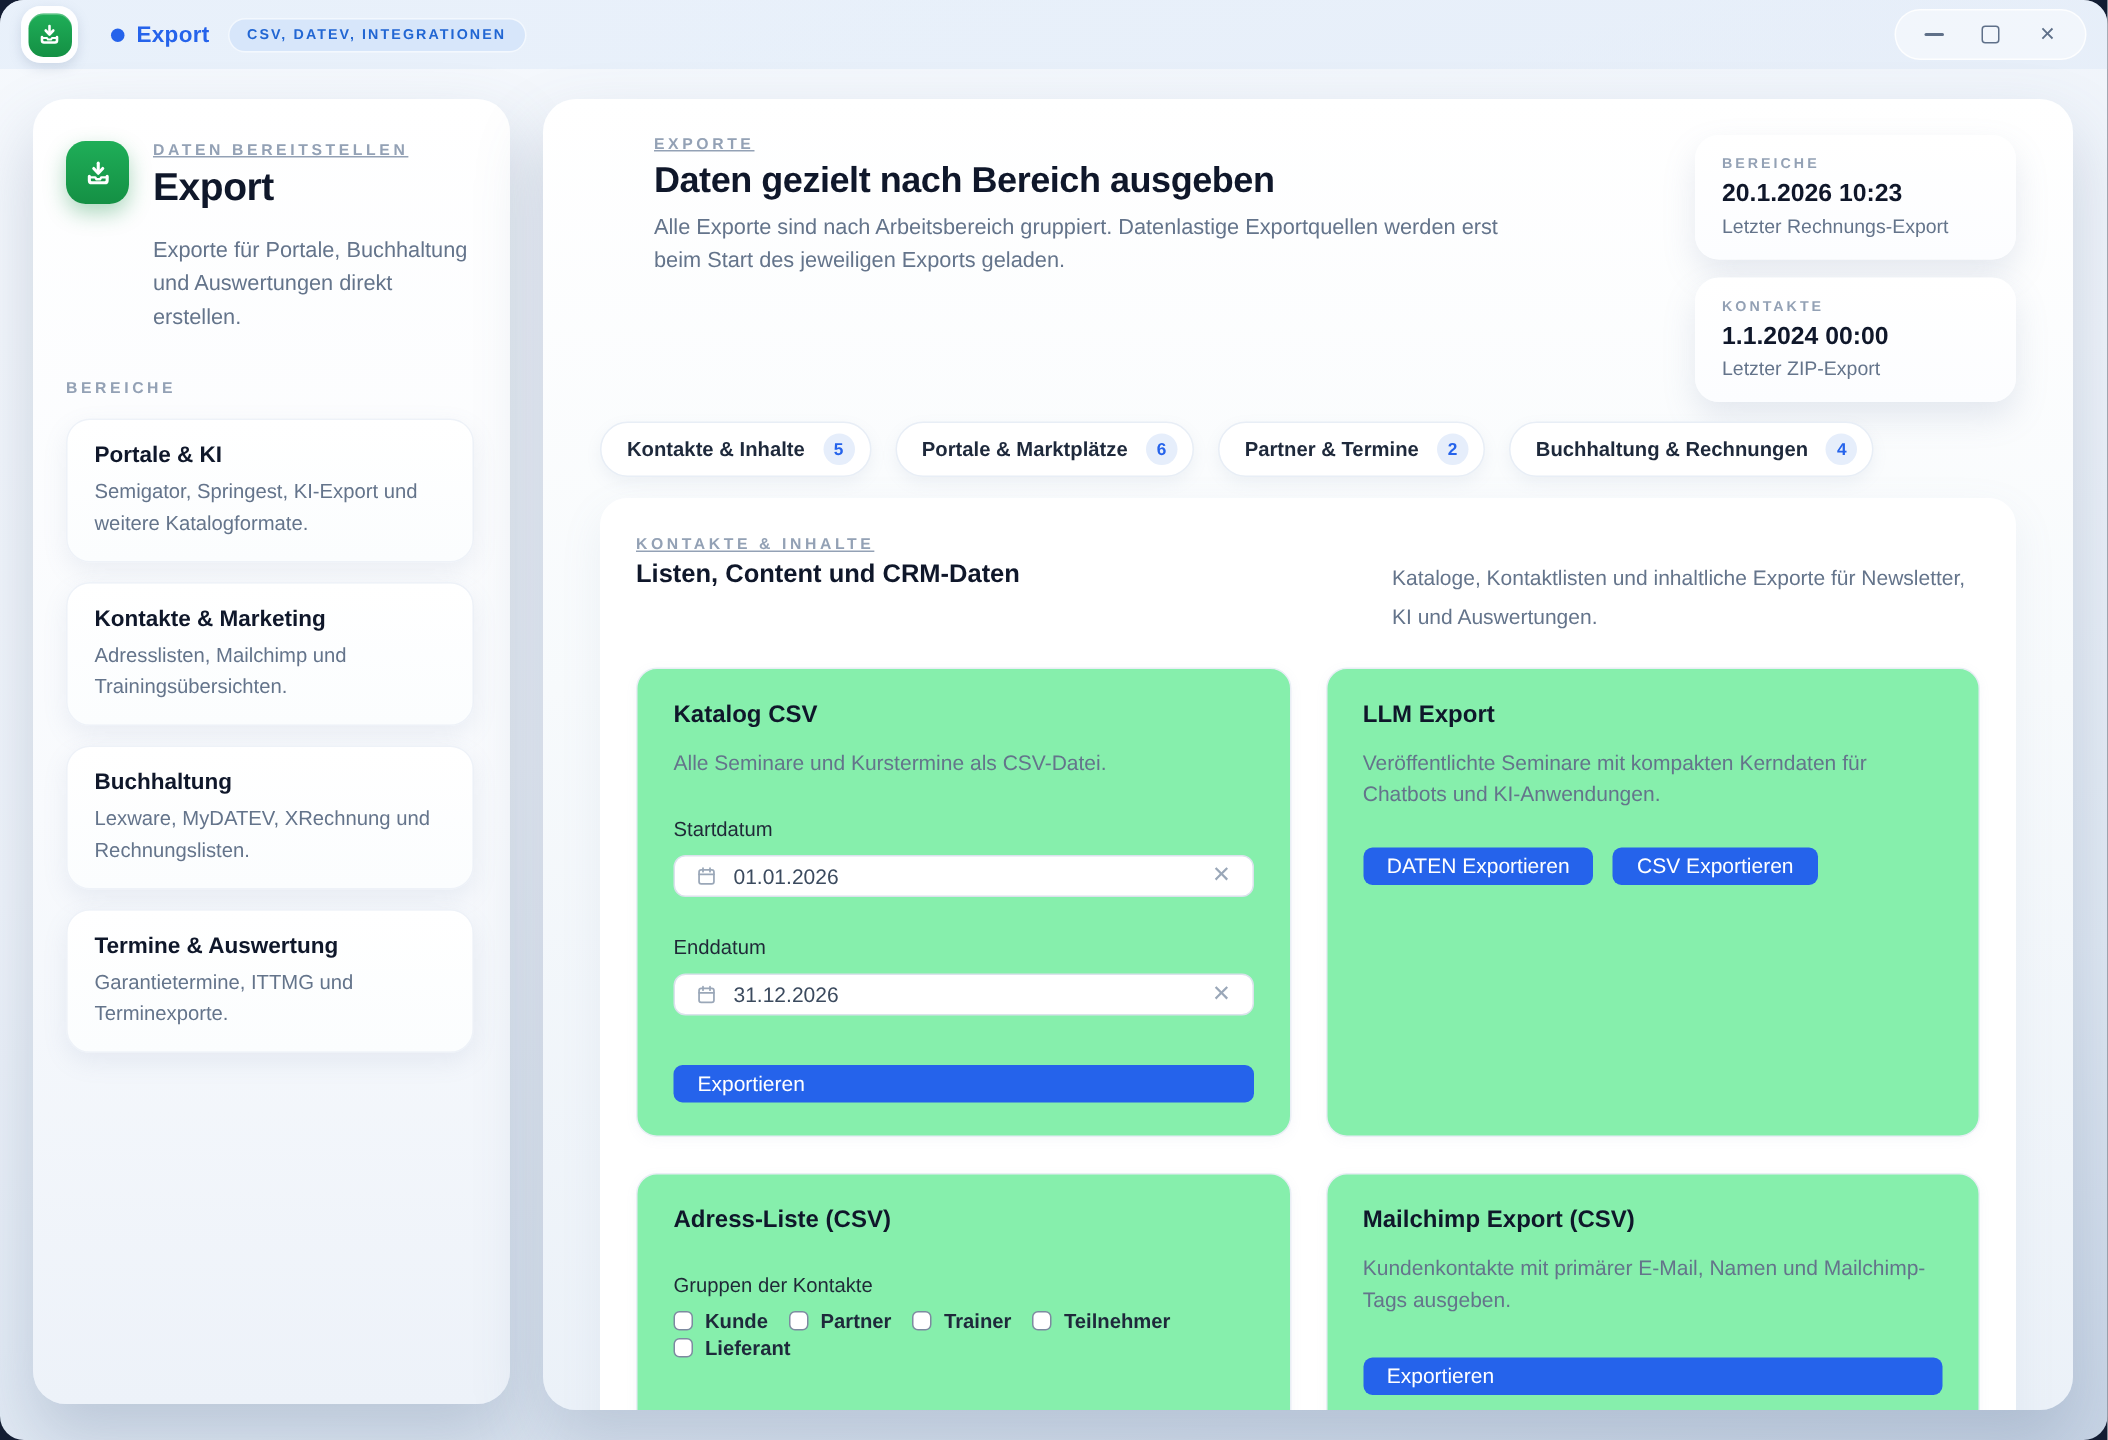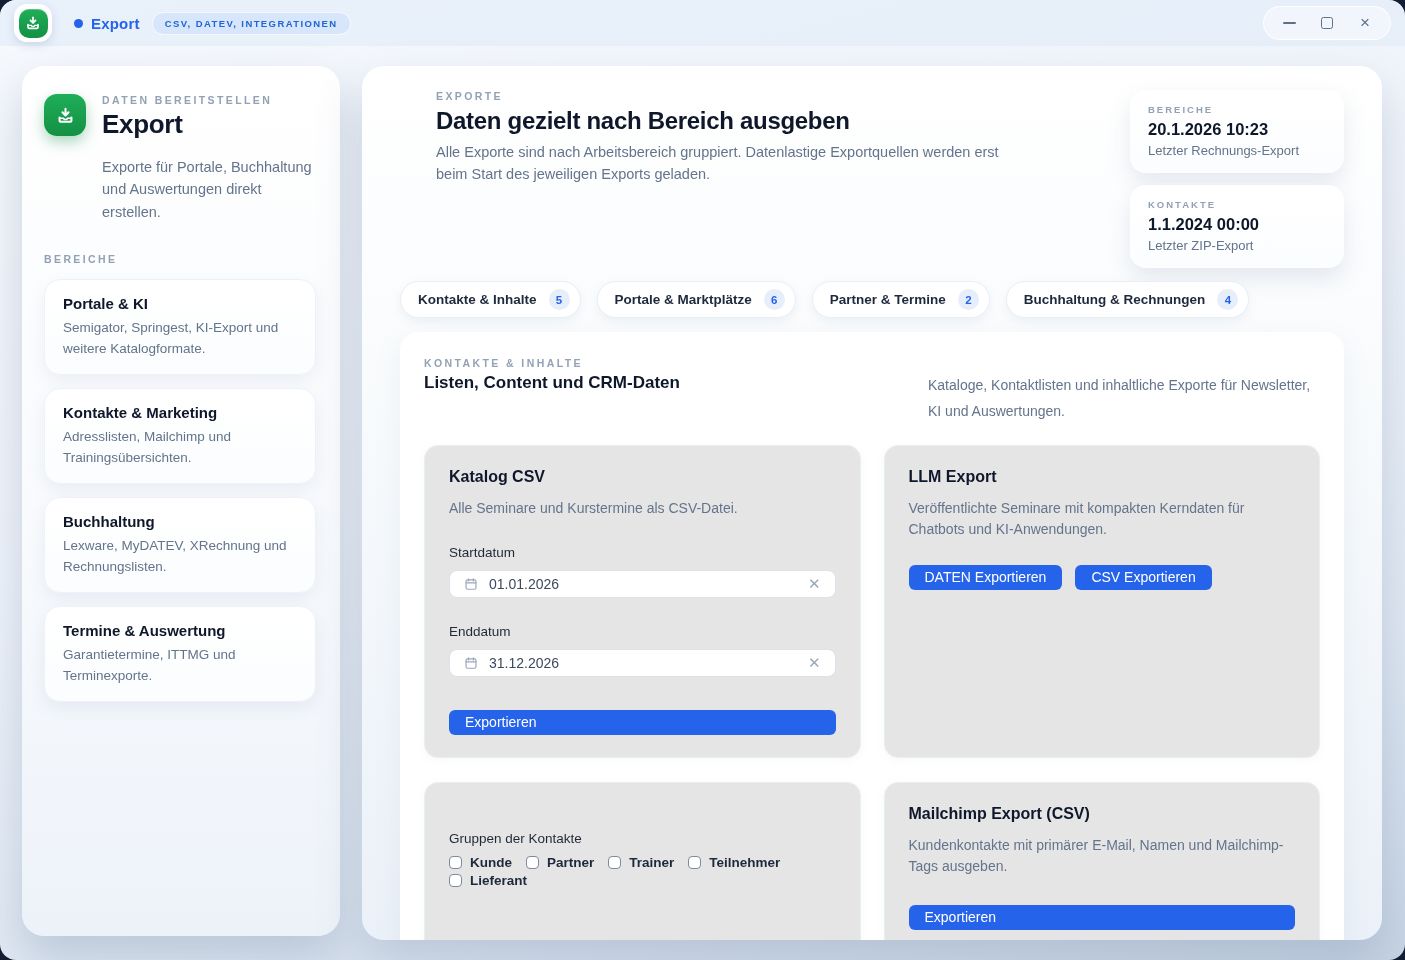--- a/index.html
+++ b/index.html
@@ -65,21 +65,21 @@
   .sidebar {
     width:318px; flex-shrink:0;
     background:linear-gradient(180deg,#ffffff 0%,#f8fafd 55%,#edf2f9 100%);
     border-radius:22px;
     box-shadow:0 22px 45px rgba(90,110,145,.28);
     padding:28px 24px 24px 22px;
     margin-bottom:4px;
   }
   .sb-head { display:flex; gap:16px; }
   .sb-icon { width:42px; height:42px; border-radius:13px; flex-shrink:0; box-shadow:0 6px 14px rgba(20,144,68,.35); }
-  .kicker { font-size:10.5px; font-weight:700; letter-spacing:2.4px; color:#93a1b5; }
+  .kicker { font-size:10.5px; font-weight:700; letter-spacing:2.4px; color:#93a1b5;text-decoration:underline; }
   .sb-title { font-size:26px; font-weight:700; color:#0f172a; margin-top:3px; letter-spacing:-.3px; }
   .sb-desc { margin:16px 0 0 58px; font-size:14.5px; line-height:1.55; color:#64748b; max-width:232px; }
   .sb-section-label { margin:30px 0 14px 0; font-size:10.5px; font-weight:700; letter-spacing:2.4px; color:#93a1b5; }
   .sb-card {
     background:linear-gradient(180deg,#ffffff,#fbfdfe);
     border:1px solid #eef2f8;
     border-radius:16px;
     box-shadow:0 6px 16px rgba(120,140,170,.12);
     padding:15px 18px 14px 18px;
     margin-bottom:13px;
@@ -139,21 +139,21 @@
     box-shadow:0 10px 28px rgba(130,150,180,.10);
     padding:25px 24px 24px 24px;
     flex-shrink:0;
   }
   .section-head { display:flex; justify-content:space-between; margin-bottom:20px; }
   .section-title { margin-top:4px; font-size:17px; font-weight:800; color:#0f172a; }
   .section-desc { font-size:14px; line-height:1.85; color:#64748b; max-width:392px; padding-top:16px; }
 
   .card-grid { display:grid; grid-template-columns:1fr 1fr; gap:24px 23px; }
   .ex-card {
-    background:#e5e5e5;
+    background:#86efac;
     border:1px solid #e9eef5;
     border-radius:14px;
     box-shadow:0 2px 8px rgba(140,155,180,.07);
     padding:22px 24px;
     min-height:240px;
   }
   .ex-title { font-size:16px; font-weight:700; color:#0f172a; }
   .ex-desc { margin-top:12px; font-size:14px; line-height:1.5; color:#64748b; }
 
   .field-label { margin-top:26px; font-size:13.5px; font-weight:400; color:#1f2937; }
@@ -355,20 +355,21 @@
           <div class="ex-card">
             <div class="ex-title">LLM Export</div>
             <p class="ex-desc">Veröffentlichte Seminare mit kompakten Kerndaten für Chatbots und KI-Anwendungen.</p>
             <div class="btn-row">
               <button class="btn">DATEN Exportieren</button>
               <button class="btn">CSV Exportieren</button>
             </div>
           </div>
 
           <div class="ex-card" style="min-height:300px;">
+            <div class="ex-title">Adress-Liste (CSV)</div>
             <div class="field-label">Gruppen der Kontakte</div>
             <div class="chk-rows">
               <div class="chk-row">
                 <label class="chk-item">
                     <span class="chk-box"></span>
                     <span class="chk-label">Kunde</span>
                   </label>
                 <label class="chk-item">
                     <span class="chk-box"></span>
                     <span class="chk-label">Partner</span>

